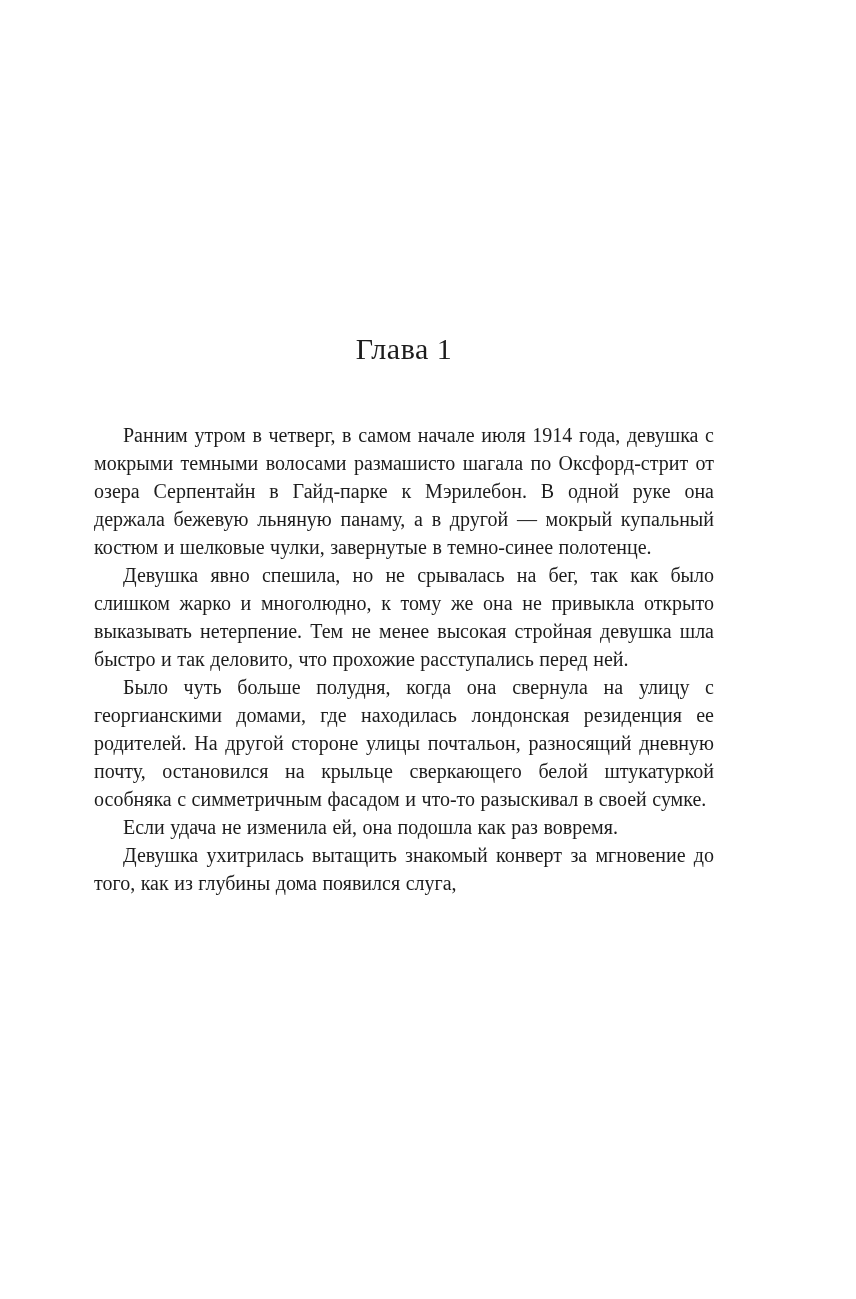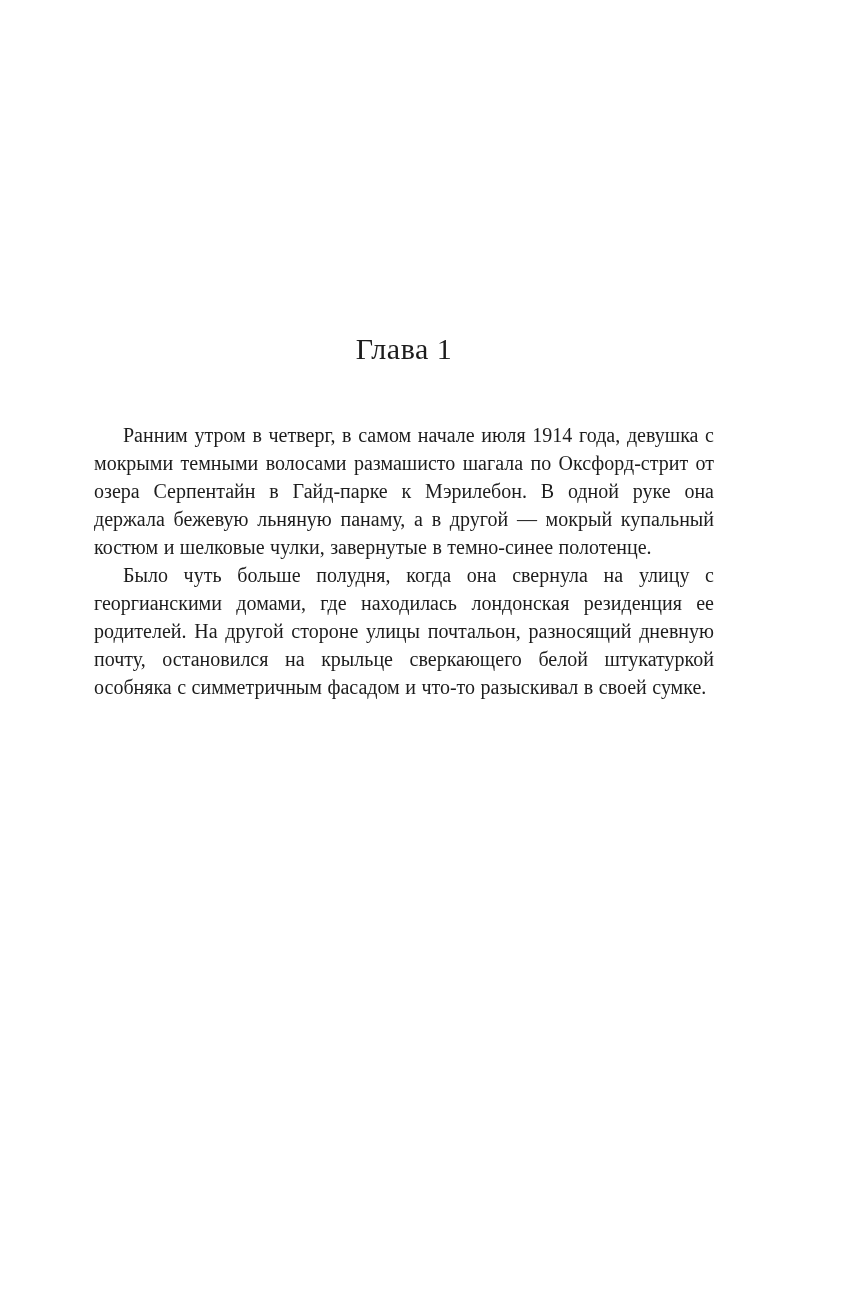--- a/index.html
+++ b/index.html
@@ -43,15 +43,18 @@
     word-spacing: 0.5px;
   }
 </style>
 </head>
 <body>
 
 <div class="page">
   <div class="text-block">
     <h1 class="chapter-title">Глава 1</h1>
     <p class="paragraph">Ранним утром в четверг, в самом начале июля 1914 года, девушка с мокрыми темными волосами размашисто шагала по Оксфорд-стрит от озера Серпентайн в Гайд-парке к Мэрилебон. В одной руке она держала бежевую льняную панаму, а в другой — мокрый купальный костюм и шелковые чулки, завернутые в темно-синее полотенце.</p>
+    <p class="paragraph">Девушка явно спешила, но не срывалась на бег, так как было слишком жарко и многолюдно, к тому же она не привыкла открыто выказывать нетерпение. Тем не менее высокая стройная девушка шла быстро и так деловито, что прохожие расступались перед ней.</p>
     <p class="paragraph">Было чуть больше полудня, когда она свернула на улицу с георгианскими домами, где находилась лондонская резиденция ее родителей. На другой стороне улицы почтальон, разносящий дневную почту, остановился на крыльце сверкающего белой штукатуркой особняка с симметричным фасадом и что-то разыскивал в своей сумке.</p>
+    <p class="paragraph">Если удача не изменила ей, она подошла как раз вовремя.</p>
+    <p class="paragraph">Девушка ухитрилась вытащить знакомый конверт за мгновение до того, как из глубины дома появился слуга,</p>
   </div>
 </div>
 
 </body></html>

